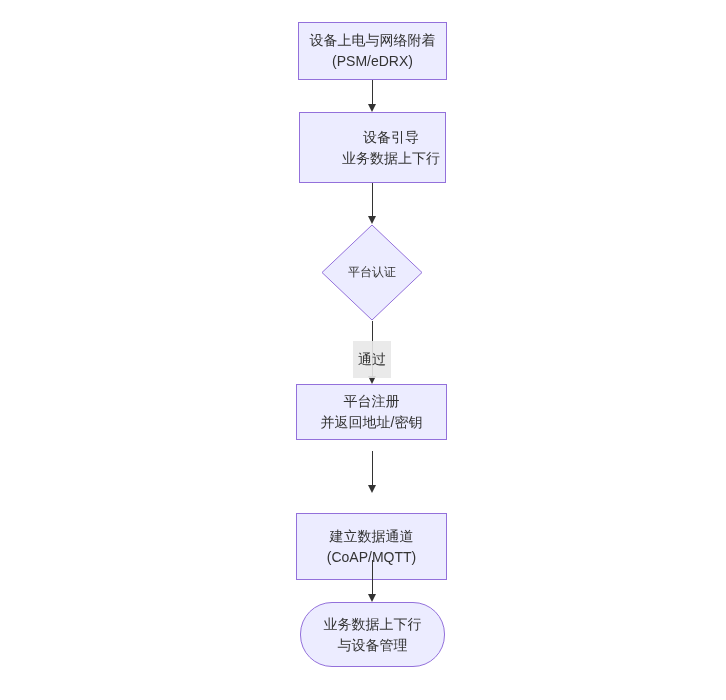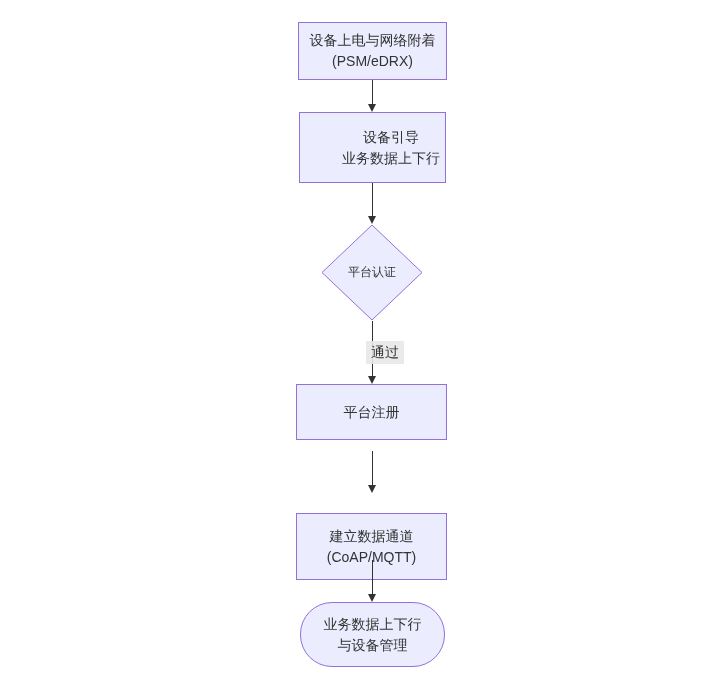--- a/index.html
+++ b/index.html
@@ -76,26 +76,25 @@
     justify-content: center;
     font-size: 12px;
     color: #333333;
   }
   .edge-label {
     position: absolute;
     left: 372px;
     top: 341px;
     transform: translateX(-50%);
     background: rgba(232,232,232,0.9);
-    padding: 1px 5px;
+    padding: 8px 5px;
     font-size: 14px;
     line-height: 21px;
     color: #333333;
     white-space: nowrap;
-    margin-left: 13px;
   }
 </style>
 </head>
 <body>
 
 <div class="canvas">
 
   <div class="node" style="left:298px; top:22px; width:149px; height:58px;">
     <div>设备上电与网络附着</div>
     <div>(PSM/eDRX)</div>
@@ -124,20 +123,21 @@
   </div>
 
   <div class="arrow" style="top:321px; height:63px;">
     <span class="shaft"></span>
     <span class="arrowhead"></span>
   </div>
   <div class="edge-label">通过</div>
 
   <div class="node" style="left:296px; top:384px; width:151px; height:56px;">
     <div>平台注册</div>
+    <div>并返回地址/密钥</div>
   </div>
 
   <div class="arrow" style="top:451px; height:42px;">
     <span class="shaft"></span>
     <span class="arrowhead"></span>
   </div>
 
   <div class="node" style="left:296px; top:493px; width:151px; height:67px;margin-top:20px;">
     <div>建立数据通道</div>
     <div>(CoAP/MQTT)</div>

